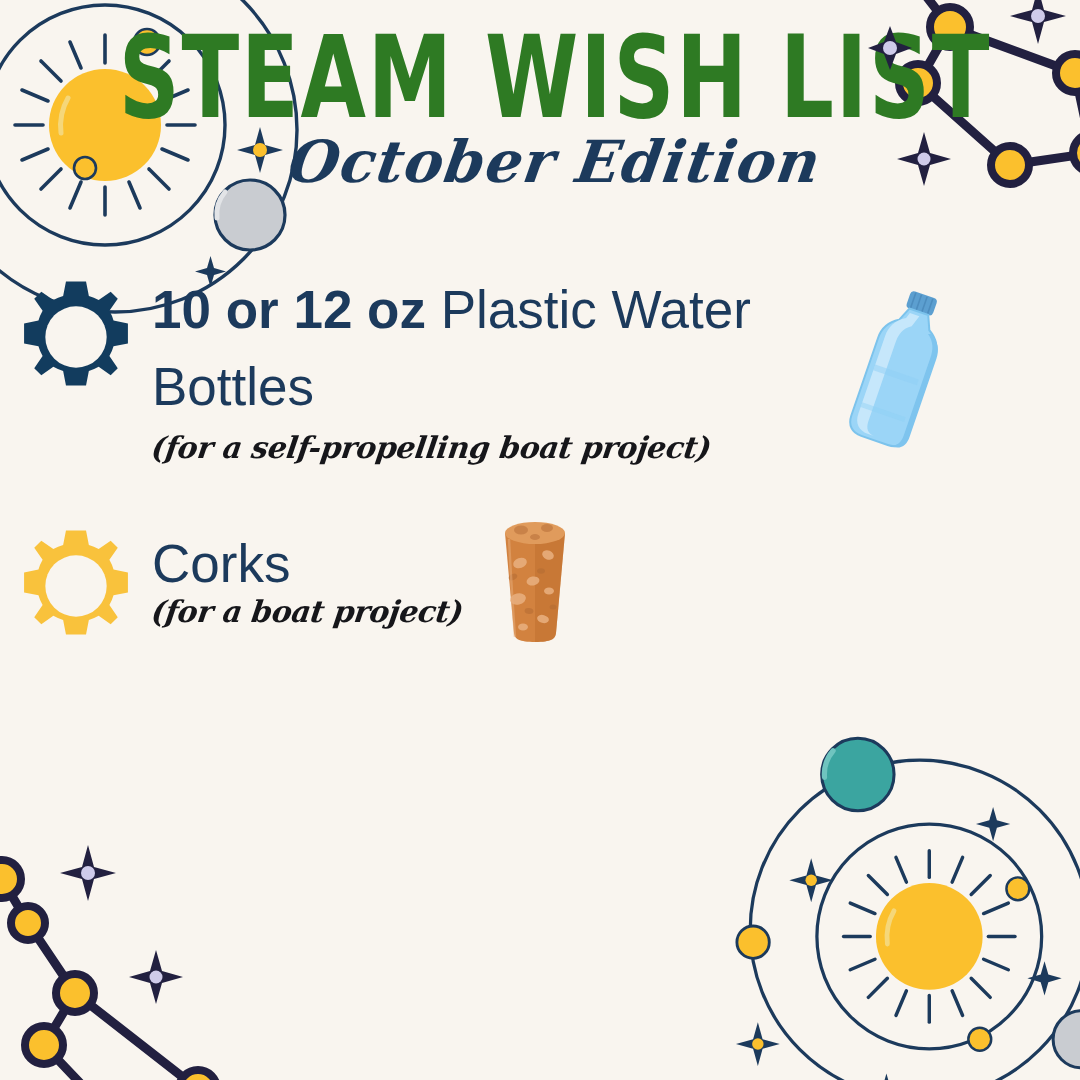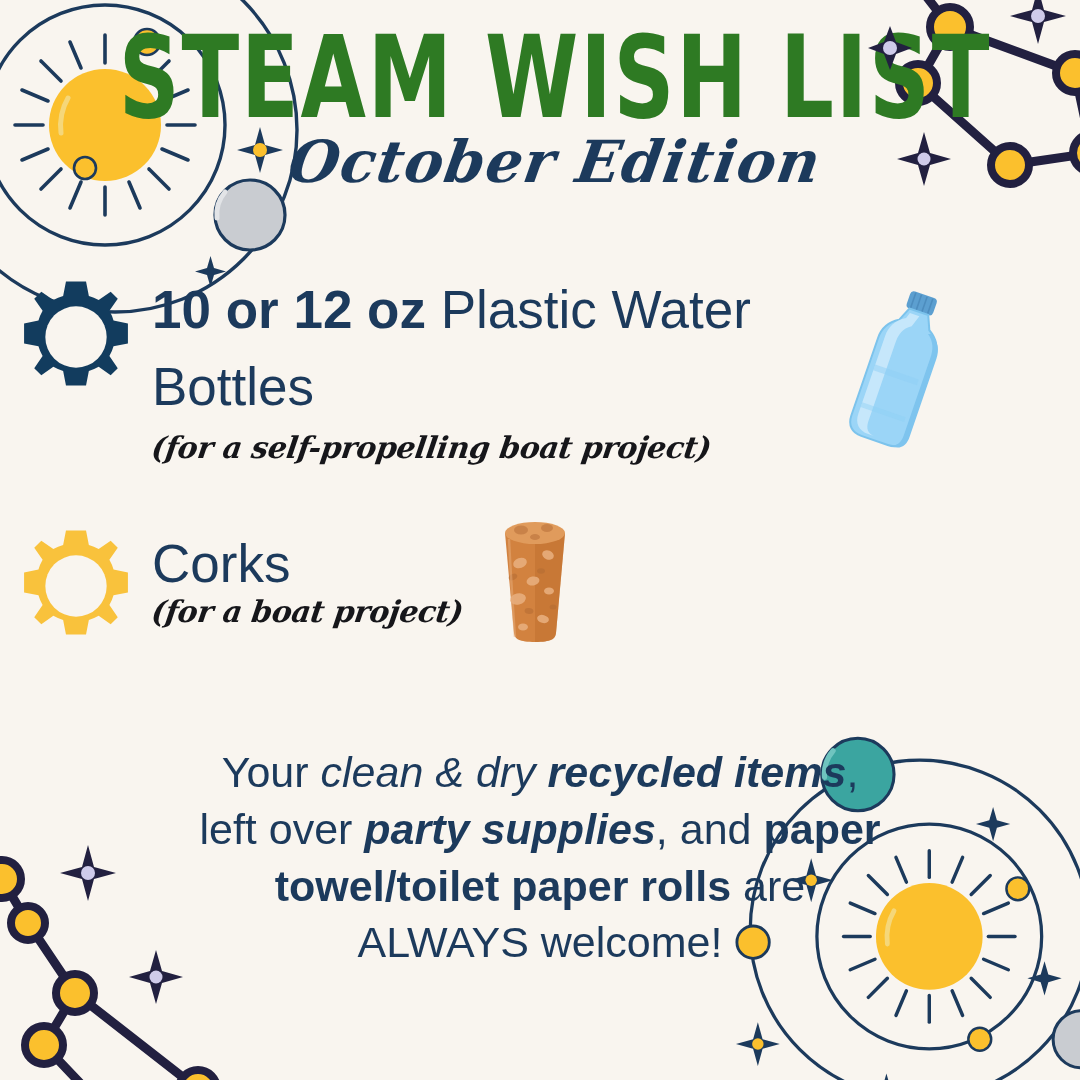--- a/index.html
+++ b/index.html
@@ -313,17 +313,14 @@
               <ellipse cx="68" cy="92" rx="3.5" ry="2.5"></ellipse>
             </g>
             <path d="M24 24 c2 40 4 70 6 98" fill="none" stroke="#E8AE7C" stroke-width="2.5" opacity=".5"></path>
           </svg>
         </div>
       </div>
     </div>
 
   </div>
 
-  <div class="footer">
-    <span>Your </span><i>clean &amp; dry</i><span> </span><span class="bi">recycled items</span><span>, left over </span><span class="bi">party supplies</span><span>, and </span><b>paper towel/toilet paper rolls</b><span> are ALWAYS welcome!</span>
-  </div>
 
 </div>
 
 </body></html>

